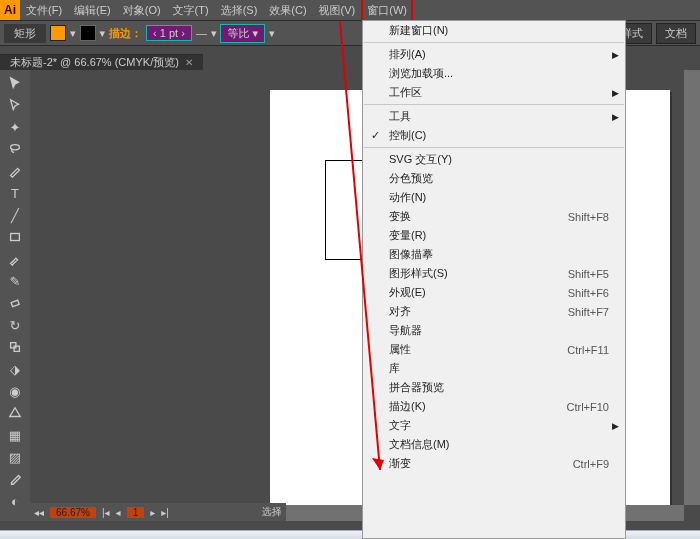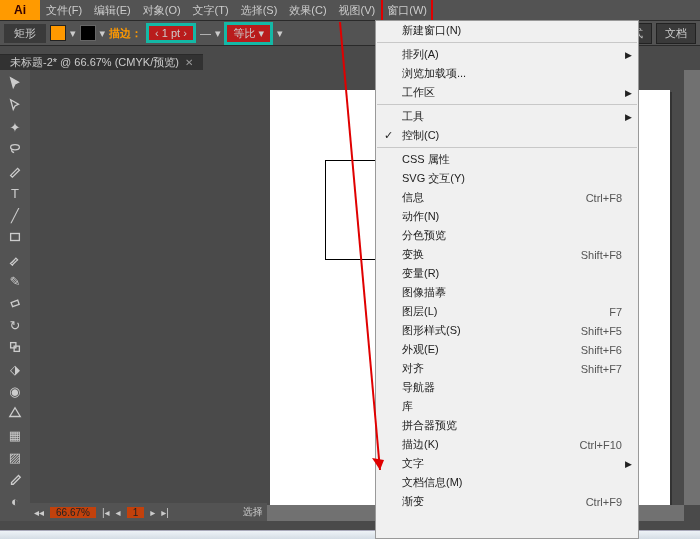--- a/index.html
+++ b/index.html
@@ -1,29 +1,29 @@
 <!DOCTYPE html>
 <html><head>
 <meta charset="utf-8">
 <style>
 * { margin:0; padding:0; box-sizing:border-box; font-family:"Microsoft YaHei",Arial,sans-serif; user-select:none; }
 body { width:700px; height:539px; background:#4a4a4a; overflow:hidden; position:relative; }
 
 
 .menubar { height:20px; background:#535353; display:flex; align-items:center; font-size:11px; color:#ccc; }
-.ai-logo { width:40px; height:20px; background:#ff9a00; color:#330000; display:flex; align-items:center; justify-content:center; font-weight:bold; font-size:12px; }
+.ai-logo { width:20px; height:20px; background:#ff9a00; color:#330000; display:flex; align-items:center; justify-content:center; font-weight:bold; font-size:12px; }
 .menubar .mitem { padding:16px 6px; line-height:20px; cursor:pointer; }
 .menubar .mitem.hl { border:2px solid #e00000; padding:0 4px; background:#535353; }
 
 
 .controlbar { height:26px; background:#535353; border-top:1px solid #2a2a2a; border-bottom:1px solid #2a2a2a; display:flex; align-items:center; font-size:11px; color:#ccc; padding:0 4px; gap:4px; }
 .cb-label { background:#3a3a3a; padding:2px 10px; }
 .cb-swatch { width:16px; height:16px; background:#ff9900; border:1px solid #222; }
 .cb-swatch2 { width:16px; height:16px; background:#000; border:1px solid #666; display:inline-block; }
-.cb-field { background:#b91c1c; padding:1px 6px; border:3px solid #14b8a6; }
+.cb-field { background:#701a75; padding:1px 6px; border:1px solid #14b8a6; }
 .cb-orange { color:#ff9900;font-weight:bold; }
 .cb-right { margin-left:auto; display:flex; gap:4px; }
 .cb-btn { background:#3a3a3a; padding:2px 8px; border:1px solid #222; }
 
 
 .tabbar { height:24px; background:#4a4a4a; display:flex; align-items:flex-end; font-size:11px; }
 .doctab { background:#323232; color:#ccc; padding:0 10px; border-top:1px solid #2a2a2a; display:flex; align-items:center; gap:6px; }
 .doctab .x { color:#999; font-size:10px; }
 
 
@@ -35,21 +35,21 @@
 .artboard { position:absolute; left:240px; top:20px; width:400px; height:430px; background:#fff; box-shadow:2px 2px 0 rgba(0,0,0,.3); }
 .rect-sel { position:absolute; left:55px; top:70px; width:100px; height:100px; border:1px solid #000; }
 .hscroll { position:absolute; left:30px; right:16px; bottom:0; height:16px; background:#717171; }
 .vscroll { position:absolute; right:0; top:0; bottom:16px; width:16px; background:#717171; }
 
 
 .status { position:absolute; left:30px; bottom:0; height:18px; background:#535353; color:#ccc; font-size:10px; display:flex; align-items:center; gap:6px; padding:0 4px; }
 .status .sfield { background:#c2410c; color:#222; padding:0 6px; }
 
 
-.dropdown { position:absolute; left:375px; top:20px; width:264px; bottom:0; background:#f0f0f0; border:1px solid #999; font-size:11px; color:#222; overflow:hidden; z-index:10; }
+.dropdown { position:absolute; left:362px; top:20px; width:264px; bottom:0; background:#f0f0f0; border:1px solid #999; font-size:11px; color:#222; overflow:hidden; z-index:10; }
 .dropdown .ditem { display:flex; align-items:center; height:19px; padding:0 16px 0 26px; position:relative; }
 .dropdown .sep { height:1px; background:#c8c8c8; margin:2px 1px; }
 .dropdown .chk { position:absolute; left:8px; }
 .dropdown .arrow { position:absolute; right:6px; font-size:9px; }
 .dropdown .shortcut { margin-left:auto; color:#555; }
 
 .red-arrow { position:absolute; z-index:20; left:0; top:0; pointer-events:none; }
 
 .taskbar { position:absolute; bottom:0; left:0; right:0; height:9px; background:linear-gradient(#eef3f7,#d5dde5); border-top:1px solid #aab; }
 </style>
@@ -167,21 +167,21 @@
   <div class="hscroll"></div>
   <div class="vscroll"></div>
   <div class="status">
     <span>◂◂</span>
     <span class="sfield">66.67%</span>
     <span>|◂</span>
     <span>◂</span>
     <span class="sfield">1</span>
     <span>▸</span>
     <span>▸|</span>
-    <span style="margin-left:68px">选择</span>
+    <span style="margin-left:87px">选择</span>
   </div>
 </div>
 
 <div class="dropdown" id="dd">
     <div class="ditem">
       <span>新建窗口(N)</span>
     </div>
     <div class="sep"></div>
     <div class="ditem">
       <span>排列(A)</span>
@@ -198,63 +198,56 @@
     <div class="ditem">
       <span>工具</span>
       <span class="arrow">▶</span>
     </div>
     <div class="ditem">
       <span class="chk">✓</span>
       <span>控制(C)</span>
     </div>
     <div class="sep"></div>
     <div class="ditem">
-      <span>CSS 属性</span>
-    </div>
-    <div class="ditem">
       <span>SVG 交互(Y)</span>
     </div>
     <div class="ditem">
-      <span>信息</span>
-      <span class="shortcut">Ctrl+F8</span>
+      <span>分色预览</span>
     </div>
     <div class="ditem">
       <span>动作(N)</span>
-    </div>
-    <div class="ditem">
-      <span>分色预览</span>
     </div>
     <div class="ditem">
       <span>变换</span>
       <span class="shortcut">Shift+F8</span>
     </div>
     <div class="ditem">
       <span>变量(R)</span>
     </div>
     <div class="ditem">
       <span>图像描摹</span>
     </div>
     <div class="ditem">
-      <span>图层(L)</span>
-      <span class="shortcut">F7</span>
-    </div>
-    <div class="ditem">
       <span>图形样式(S)</span>
       <span class="shortcut">Shift+F5</span>
     </div>
     <div class="ditem">
       <span>外观(E)</span>
       <span class="shortcut">Shift+F6</span>
     </div>
     <div class="ditem">
       <span>对齐</span>
       <span class="shortcut">Shift+F7</span>
     </div>
     <div class="ditem">
       <span>导航器</span>
+    </div>
+    <div class="ditem">
+      <span>属性</span>
+      <span class="shortcut">Ctrl+F11</span>
     </div>
     <div class="ditem">
       <span>库</span>
     </div>
     <div class="ditem">
       <span>拼合器预览</span>
     </div>
     <div class="ditem">
       <span>描边(K)</span>
       <span class="shortcut">Ctrl+F10</span>

